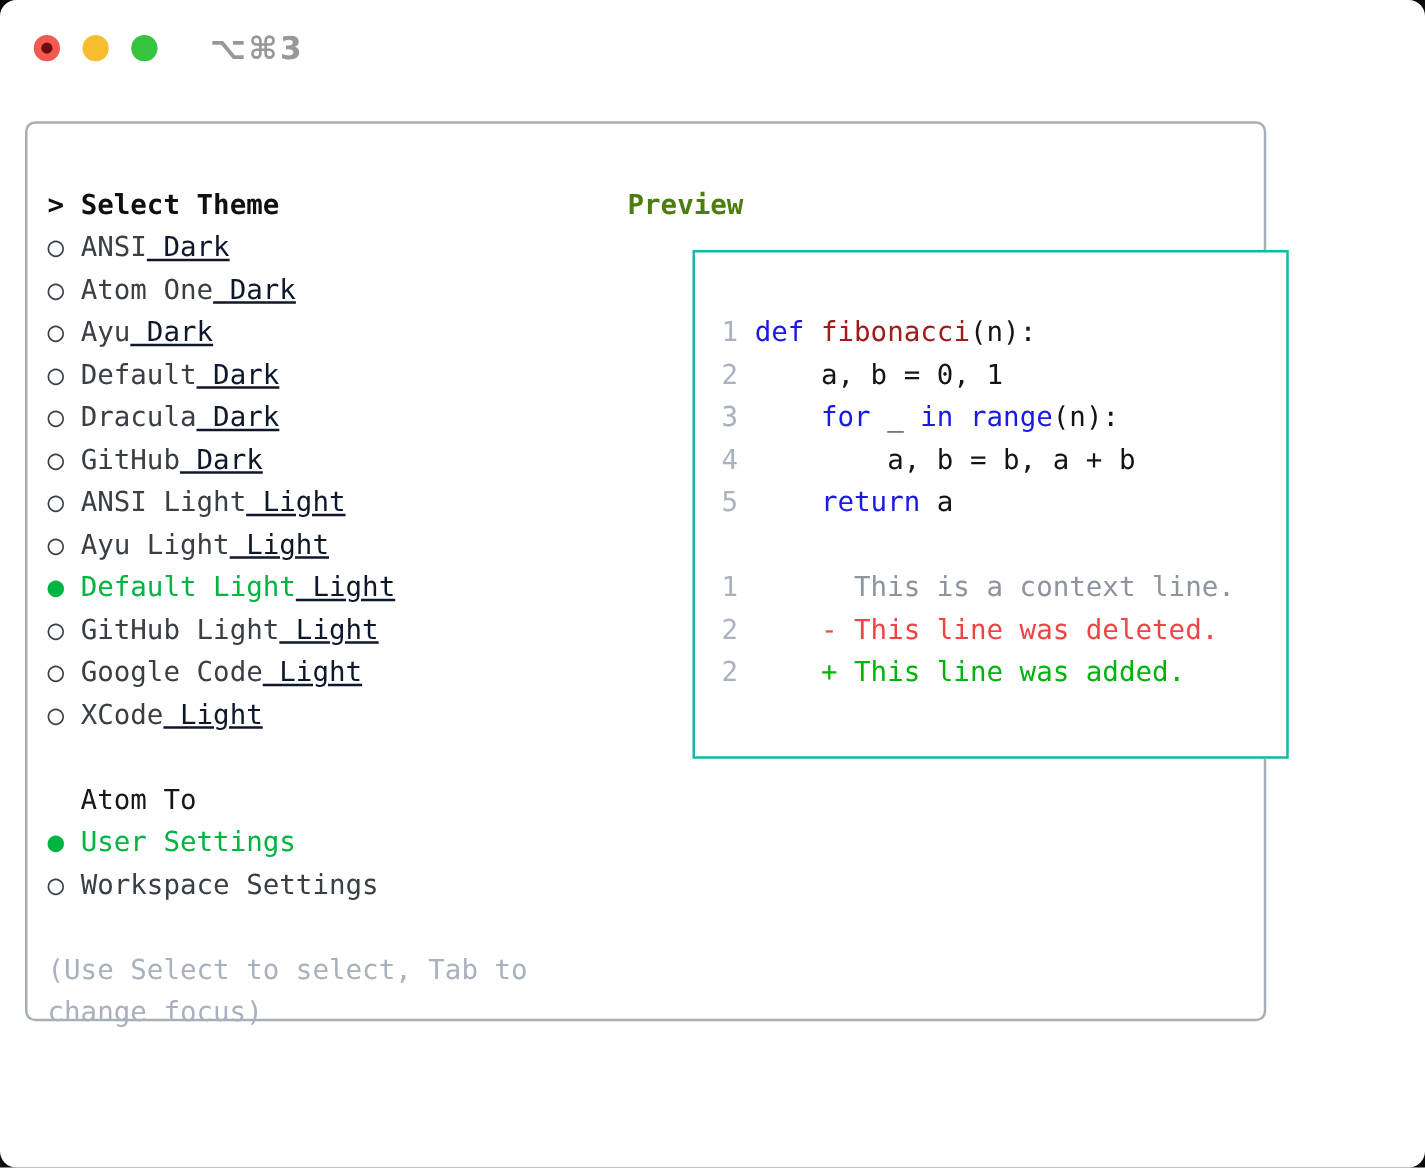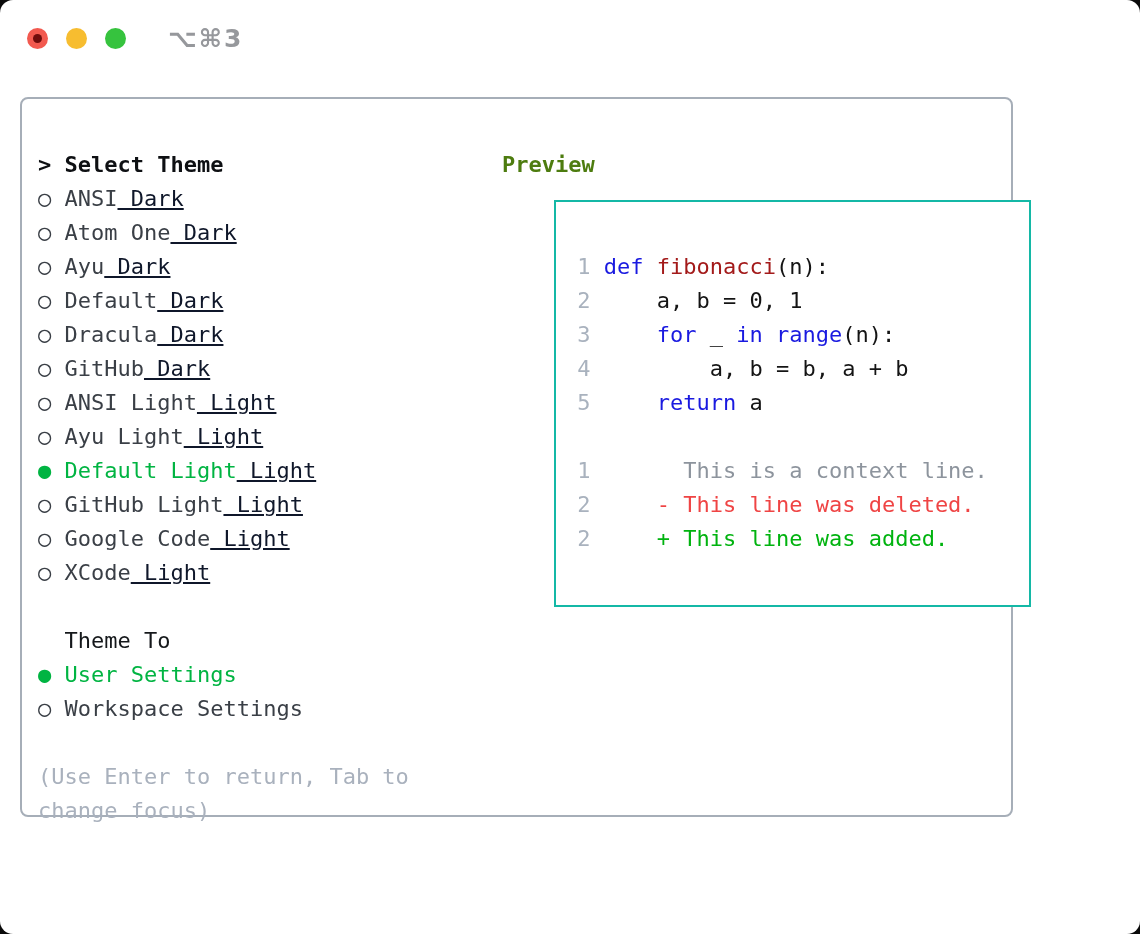--- a/index.html
+++ b/index.html
@@ -110,30 +110,30 @@
           <div class="line item"><span class="marker">○ </span><span class="name">ANSI Light</span><span class="tag"> Light</span></div>
           <div class="line item"><span class="marker">○ </span><span class="name">Ayu Light</span><span class="tag"> Light</span></div>
           <div class="line item selected"><span class="marker">● </span><span class="name">Default Light</span><span class="tag"> Light</span></div>
           <div class="line item"><span class="marker">○ </span><span class="name">GitHub Light</span><span class="tag"> Light</span></div>
           <div class="line item"><span class="marker">○ </span><span class="name">Google Code</span><span class="tag"> Light</span></div>
           <div class="line item"><span class="marker">○ </span><span class="name">XCode</span><span class="tag"> Light</span></div>
         </div>
 
       <div class="line"></div>
 
-      <div class="line applyhdr indent2">Theme To</div>
+      <div class="line applyhdr indent2">Atom To</div>
 
       <div>
           <div class="line item selected"><span class="marker">● </span><span class="name">User Settings</span></div>
           <div class="line item"><span class="marker">○ </span><span class="name">Workspace Settings</span></div>
         </div>
 
       <div class="line"></div>
 
-      <div class="line help">(Use Enter to return, Tab to</div>
+      <div class="line help">(Use Select to select, Tab to</div>
       <div class="line help">change focus)</div>
     </div>
 
     <div class="preview-title">Preview</div>
 
     <div class="preview-box">
       <pre class="preview-code"><div class="pline"><span class="tk-ln"> 1 </span><span class="tk-kw">def</span><span> </span><span class="tk-fn">fibonacci</span><span>(n):</span></div><div class="pline"><span class="tk-ln"> 2 </span><span>    a, b = 0, 1</span></div><div class="pline"><span class="tk-ln"> 3 </span><span>    </span><span class="tk-kw">for</span><span> _ </span><span class="tk-kw">in</span><span> </span><span class="tk-kw">range</span><span>(n):</span></div><div class="pline"><span class="tk-ln"> 4 </span><span>        a, b = b, a + b</span></div><div class="pline"><span class="tk-ln"> 5 </span><span>    </span><span class="tk-kw">return</span><span> a</span></div><div class="pline"></div><div class="pline"><span class="tk-ln"> 1 </span><span class="tk-ctx">      This is a context line.</span></div><div class="pline"><span class="tk-ln"> 2 </span><span class="tk-del">    - This line was deleted.</span></div><div class="pline"><span class="tk-ln"> 2 </span><span class="tk-add">    + This line was added.</span></div></pre>
     </div>
 
   </div>

